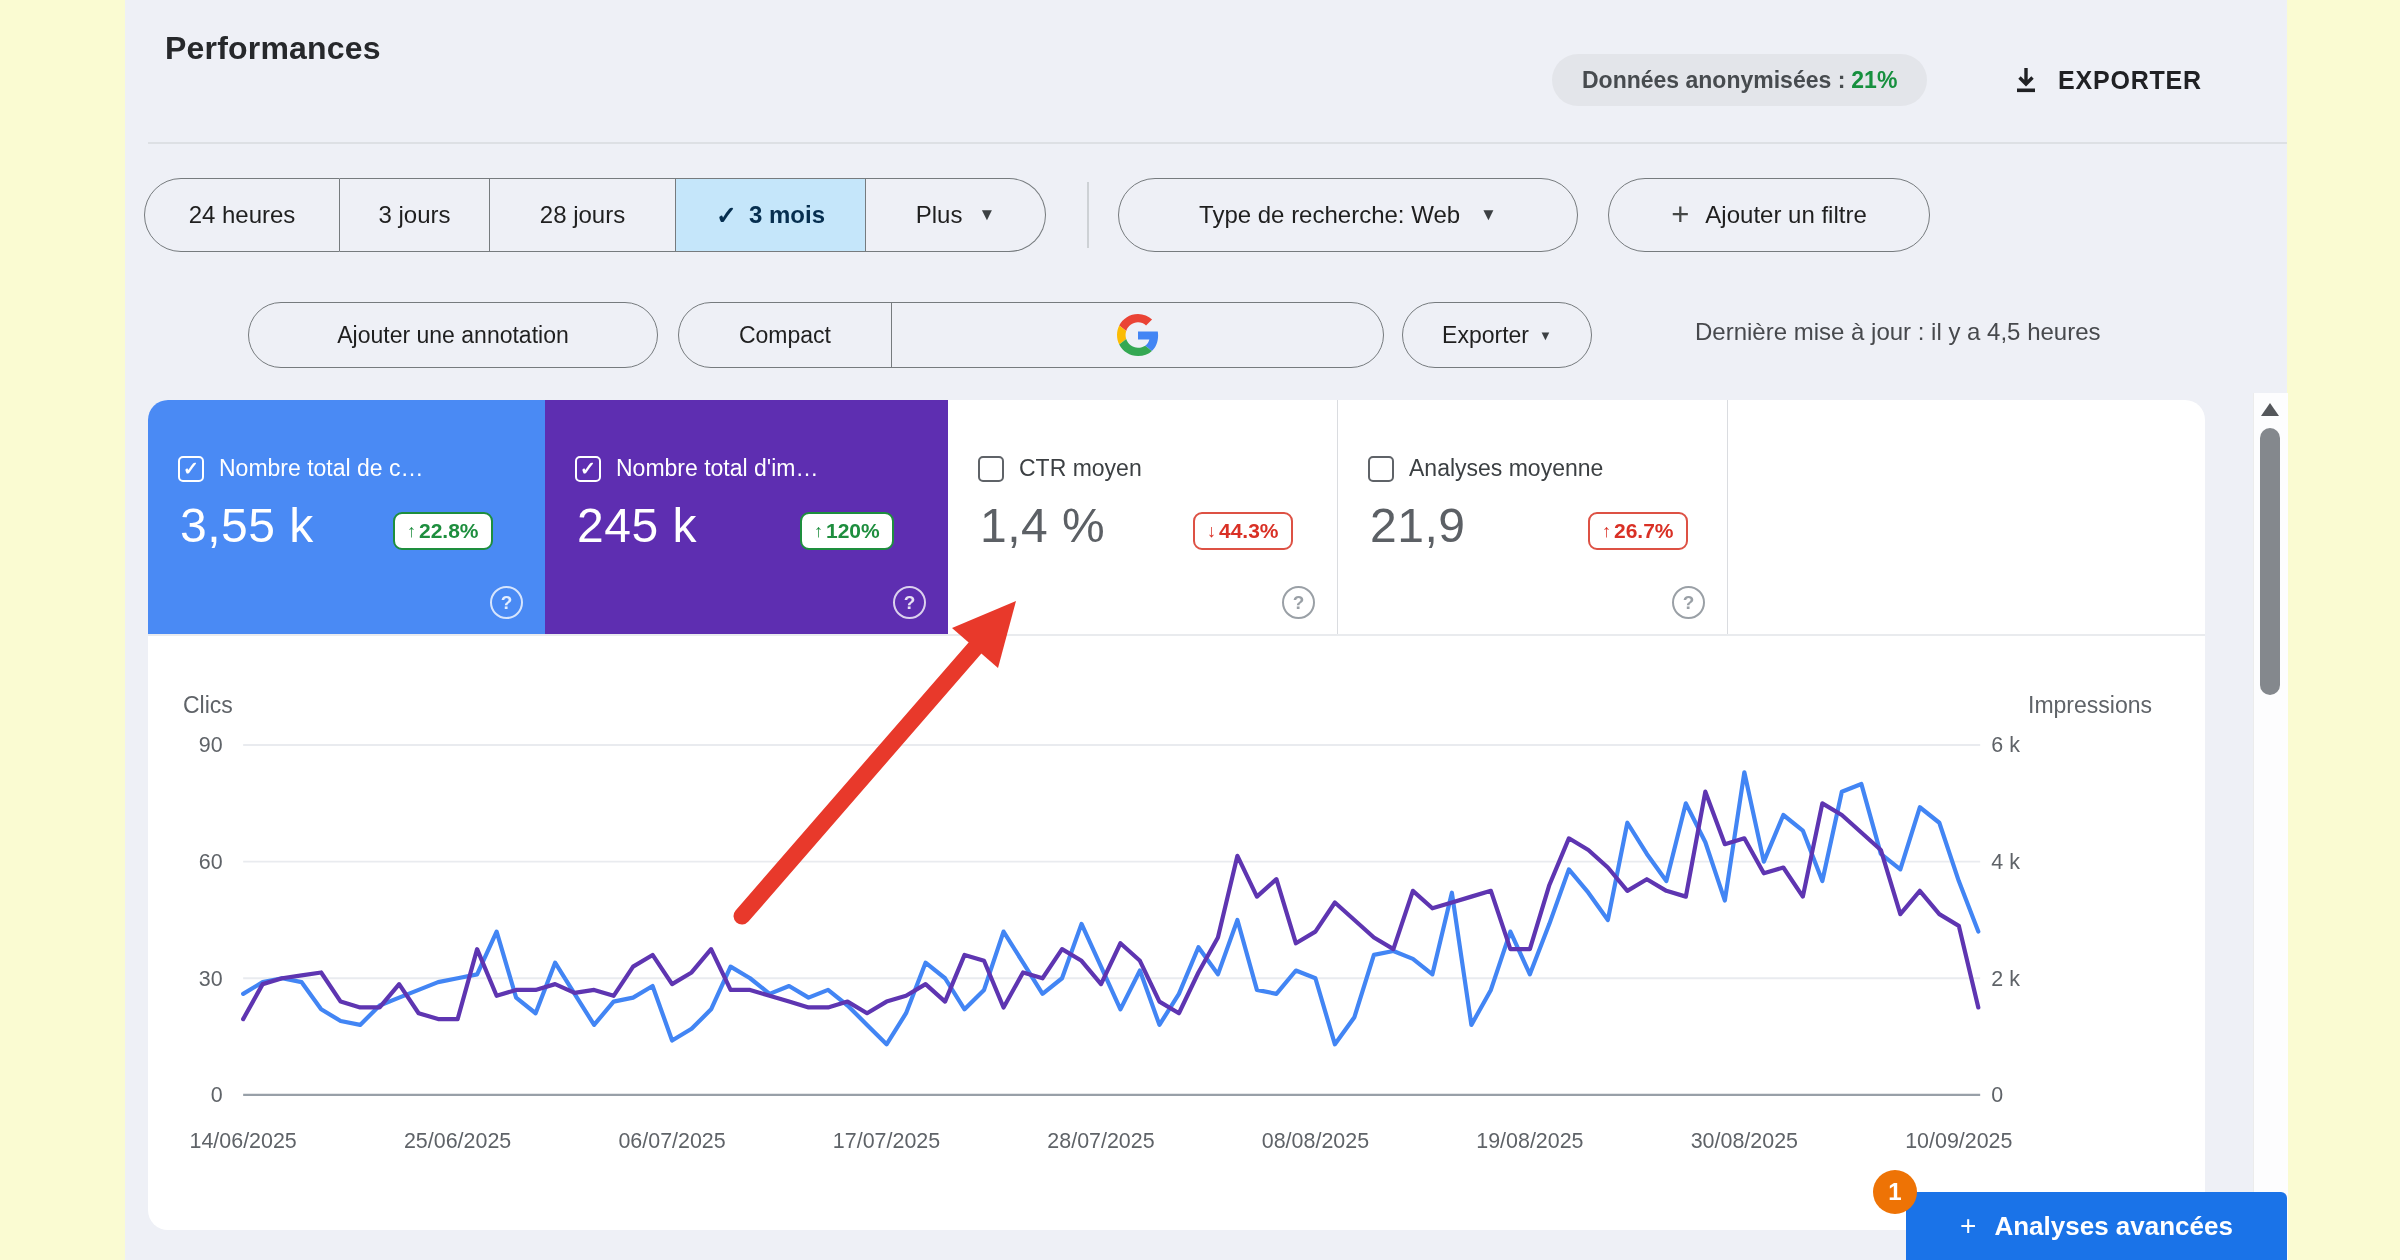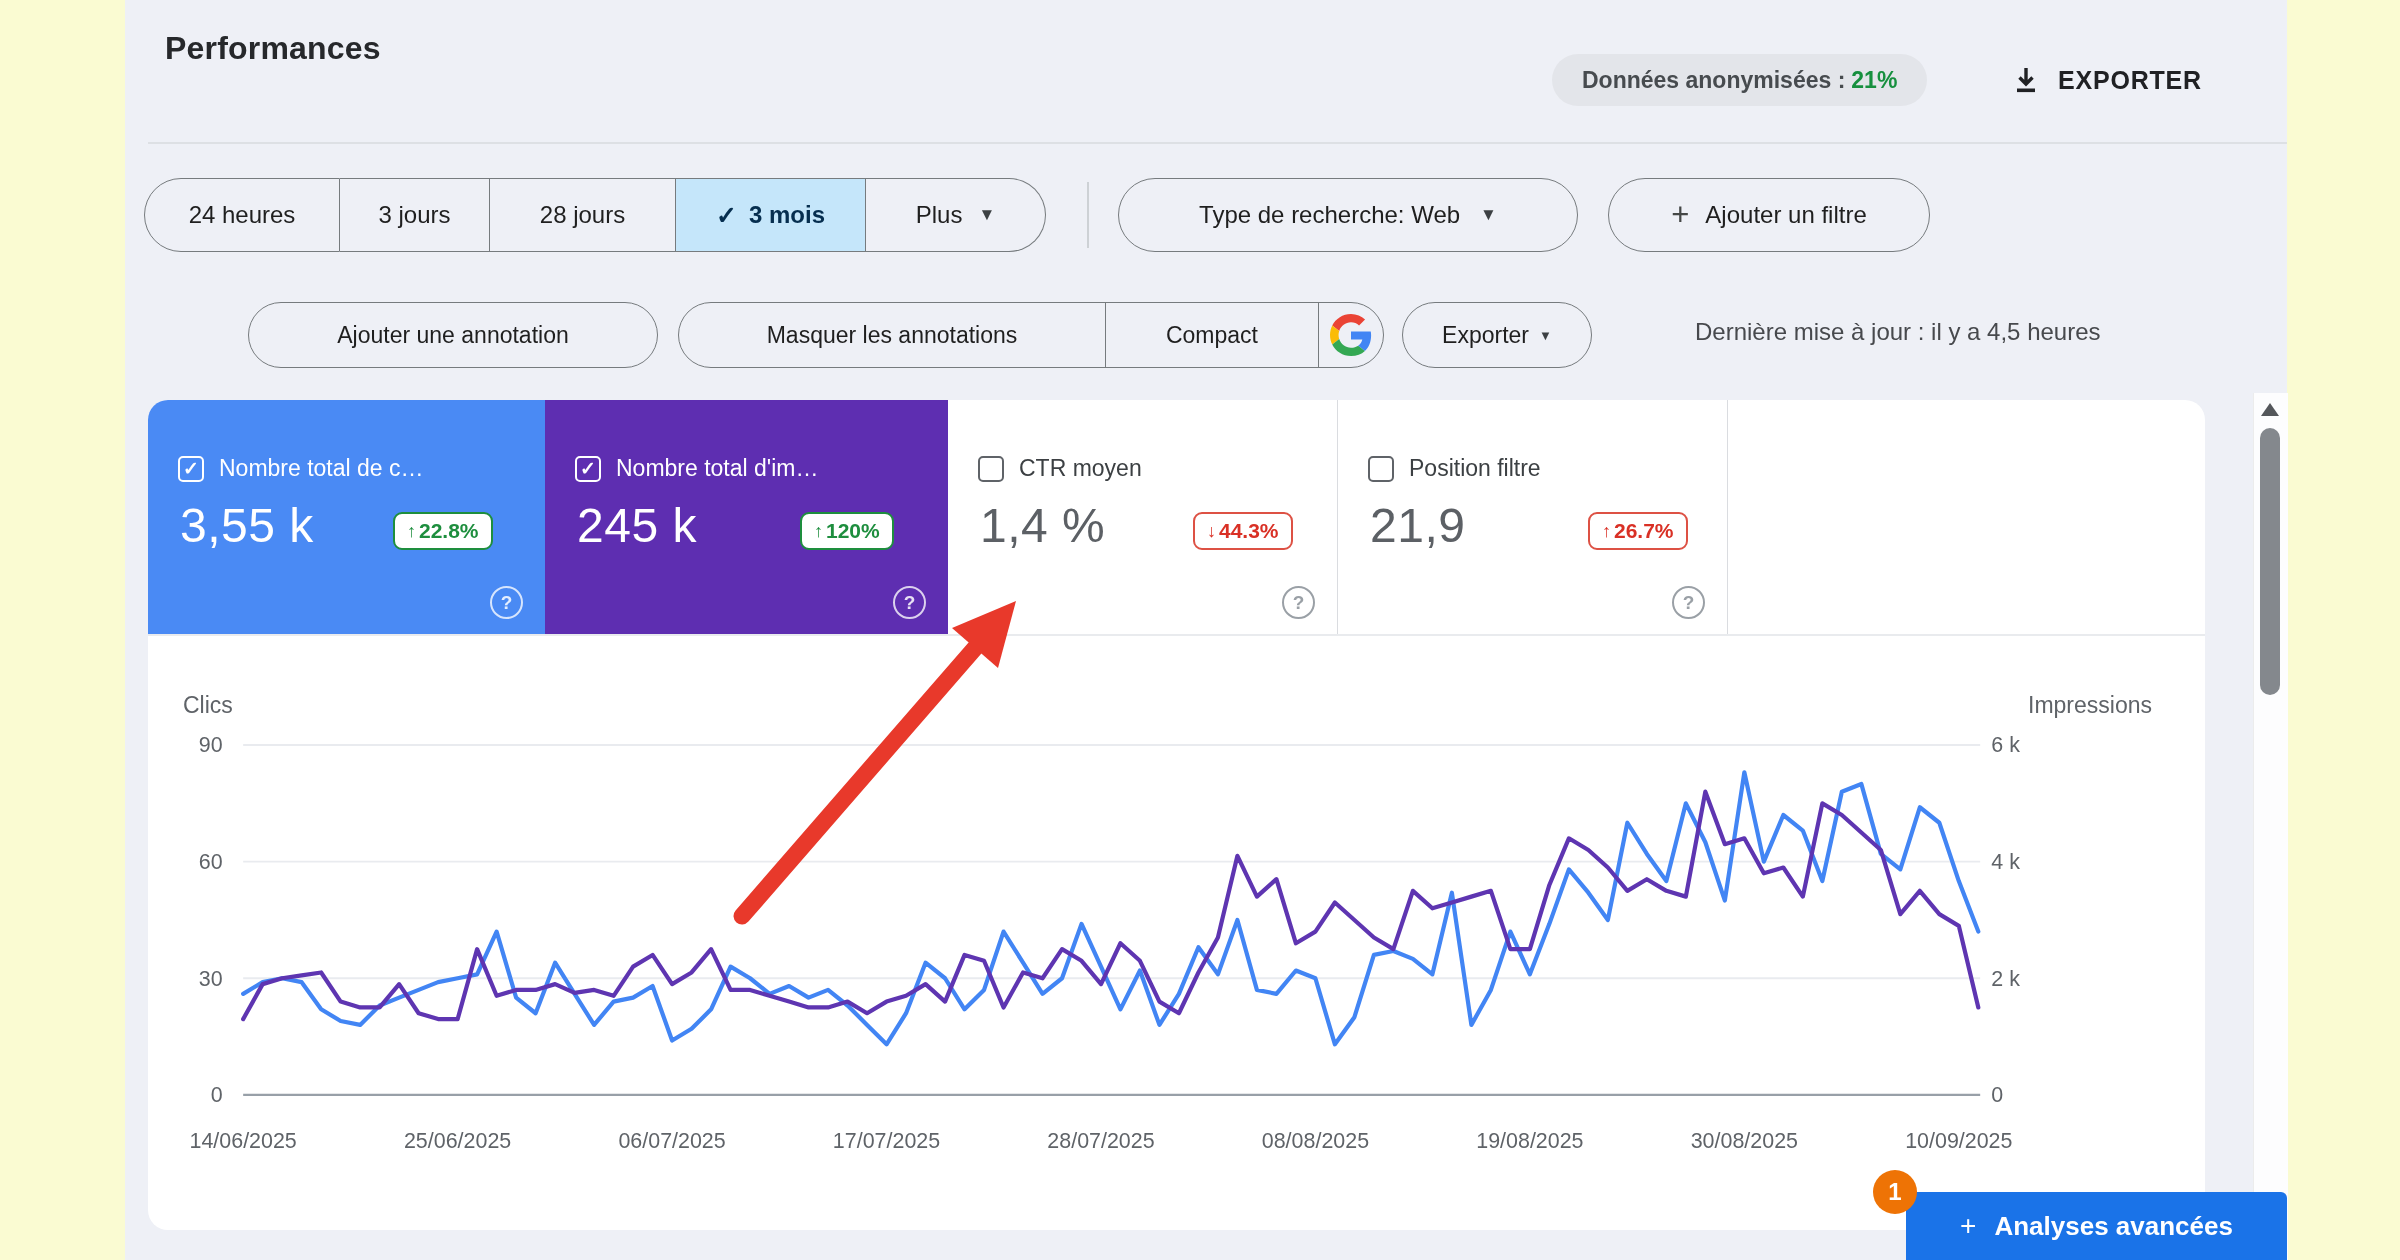--- a/index.html
+++ b/index.html
@@ -147,23 +147,20 @@
 </div>
 <div class="abs pill-btn btn-addfilter">
   <span class="plus-glyph">+</span>
   <span>Ajouter un filtre</span>
 </div>
 
 <div class="abs pill-btn h66 btn-annot">
   <span>Ajouter une annotation</span>
 </div>
 <div class="abs group">
-  <div class="group-seg gs1">
-    <span>Masquer les annotations</span>
-  </div>
   <div class="group-seg gs2">
     <span>Compact</span>
   </div>
   <div class="group-seg gs3">
     <svg width="42" height="42" viewBox="0 0 48 48">
       <path fill="#EA4335" d="M24 9.5c3.54 0 6.71 1.22 9.21 3.6l6.85-6.85C35.9 2.38 30.47 0 24 0 14.62 0 6.51 5.38 2.56 13.22l7.98 6.19C12.43 13.72 17.74 9.5 24 9.5z"></path>
       <path fill="#4285F4" d="M46.98 24.55c0-1.57-.15-3.09-.38-4.55H24v9.02h12.94c-.58 2.96-2.26 5.48-4.78 7.18l7.73 6c4.51-4.18 7.09-10.36 7.09-17.65z"></path>
       <path fill="#FBBC05" d="M10.53 28.59c-.48-1.45-.76-2.99-.76-4.59s.27-3.14.76-4.59l-7.98-6.19C.92 16.46 0 20.12 0 24c0 3.88.92 7.54 2.56 10.78l7.97-6.19z"></path>
       <path fill="#34A853" d="M24 48c6.48 0 11.93-2.13 15.89-5.81l-7.73-6c-2.15 1.45-4.92 2.3-8.16 2.3-6.26 0-11.57-4.22-13.47-9.91l-7.98 6.19C6.51 42.62 14.62 48 24 48z"></path>
     </svg>
@@ -212,21 +209,21 @@
   <div class="badge red b3">
     <span class="dir">↓</span>
     <span>44.3%</span>
   </div>
   <div class="help grey">?</div>
 </div>
 
 <div class="abs mcard mc4">
   <div class="mc-head">
     <div class="cbx off">✓</div>
-    <span class="mc-title">Position filtre</span>
+    <span class="mc-title">Analyses moyenne</span>
   </div>
   <div class="mc-val">21,9</div>
   <div class="badge red b4">
     <span class="dir">↑</span>
     <span>26.7%</span>
   </div>
   <div class="help grey">?</div>
 </div>
 <div class="abs cards-sep"></div>
 

